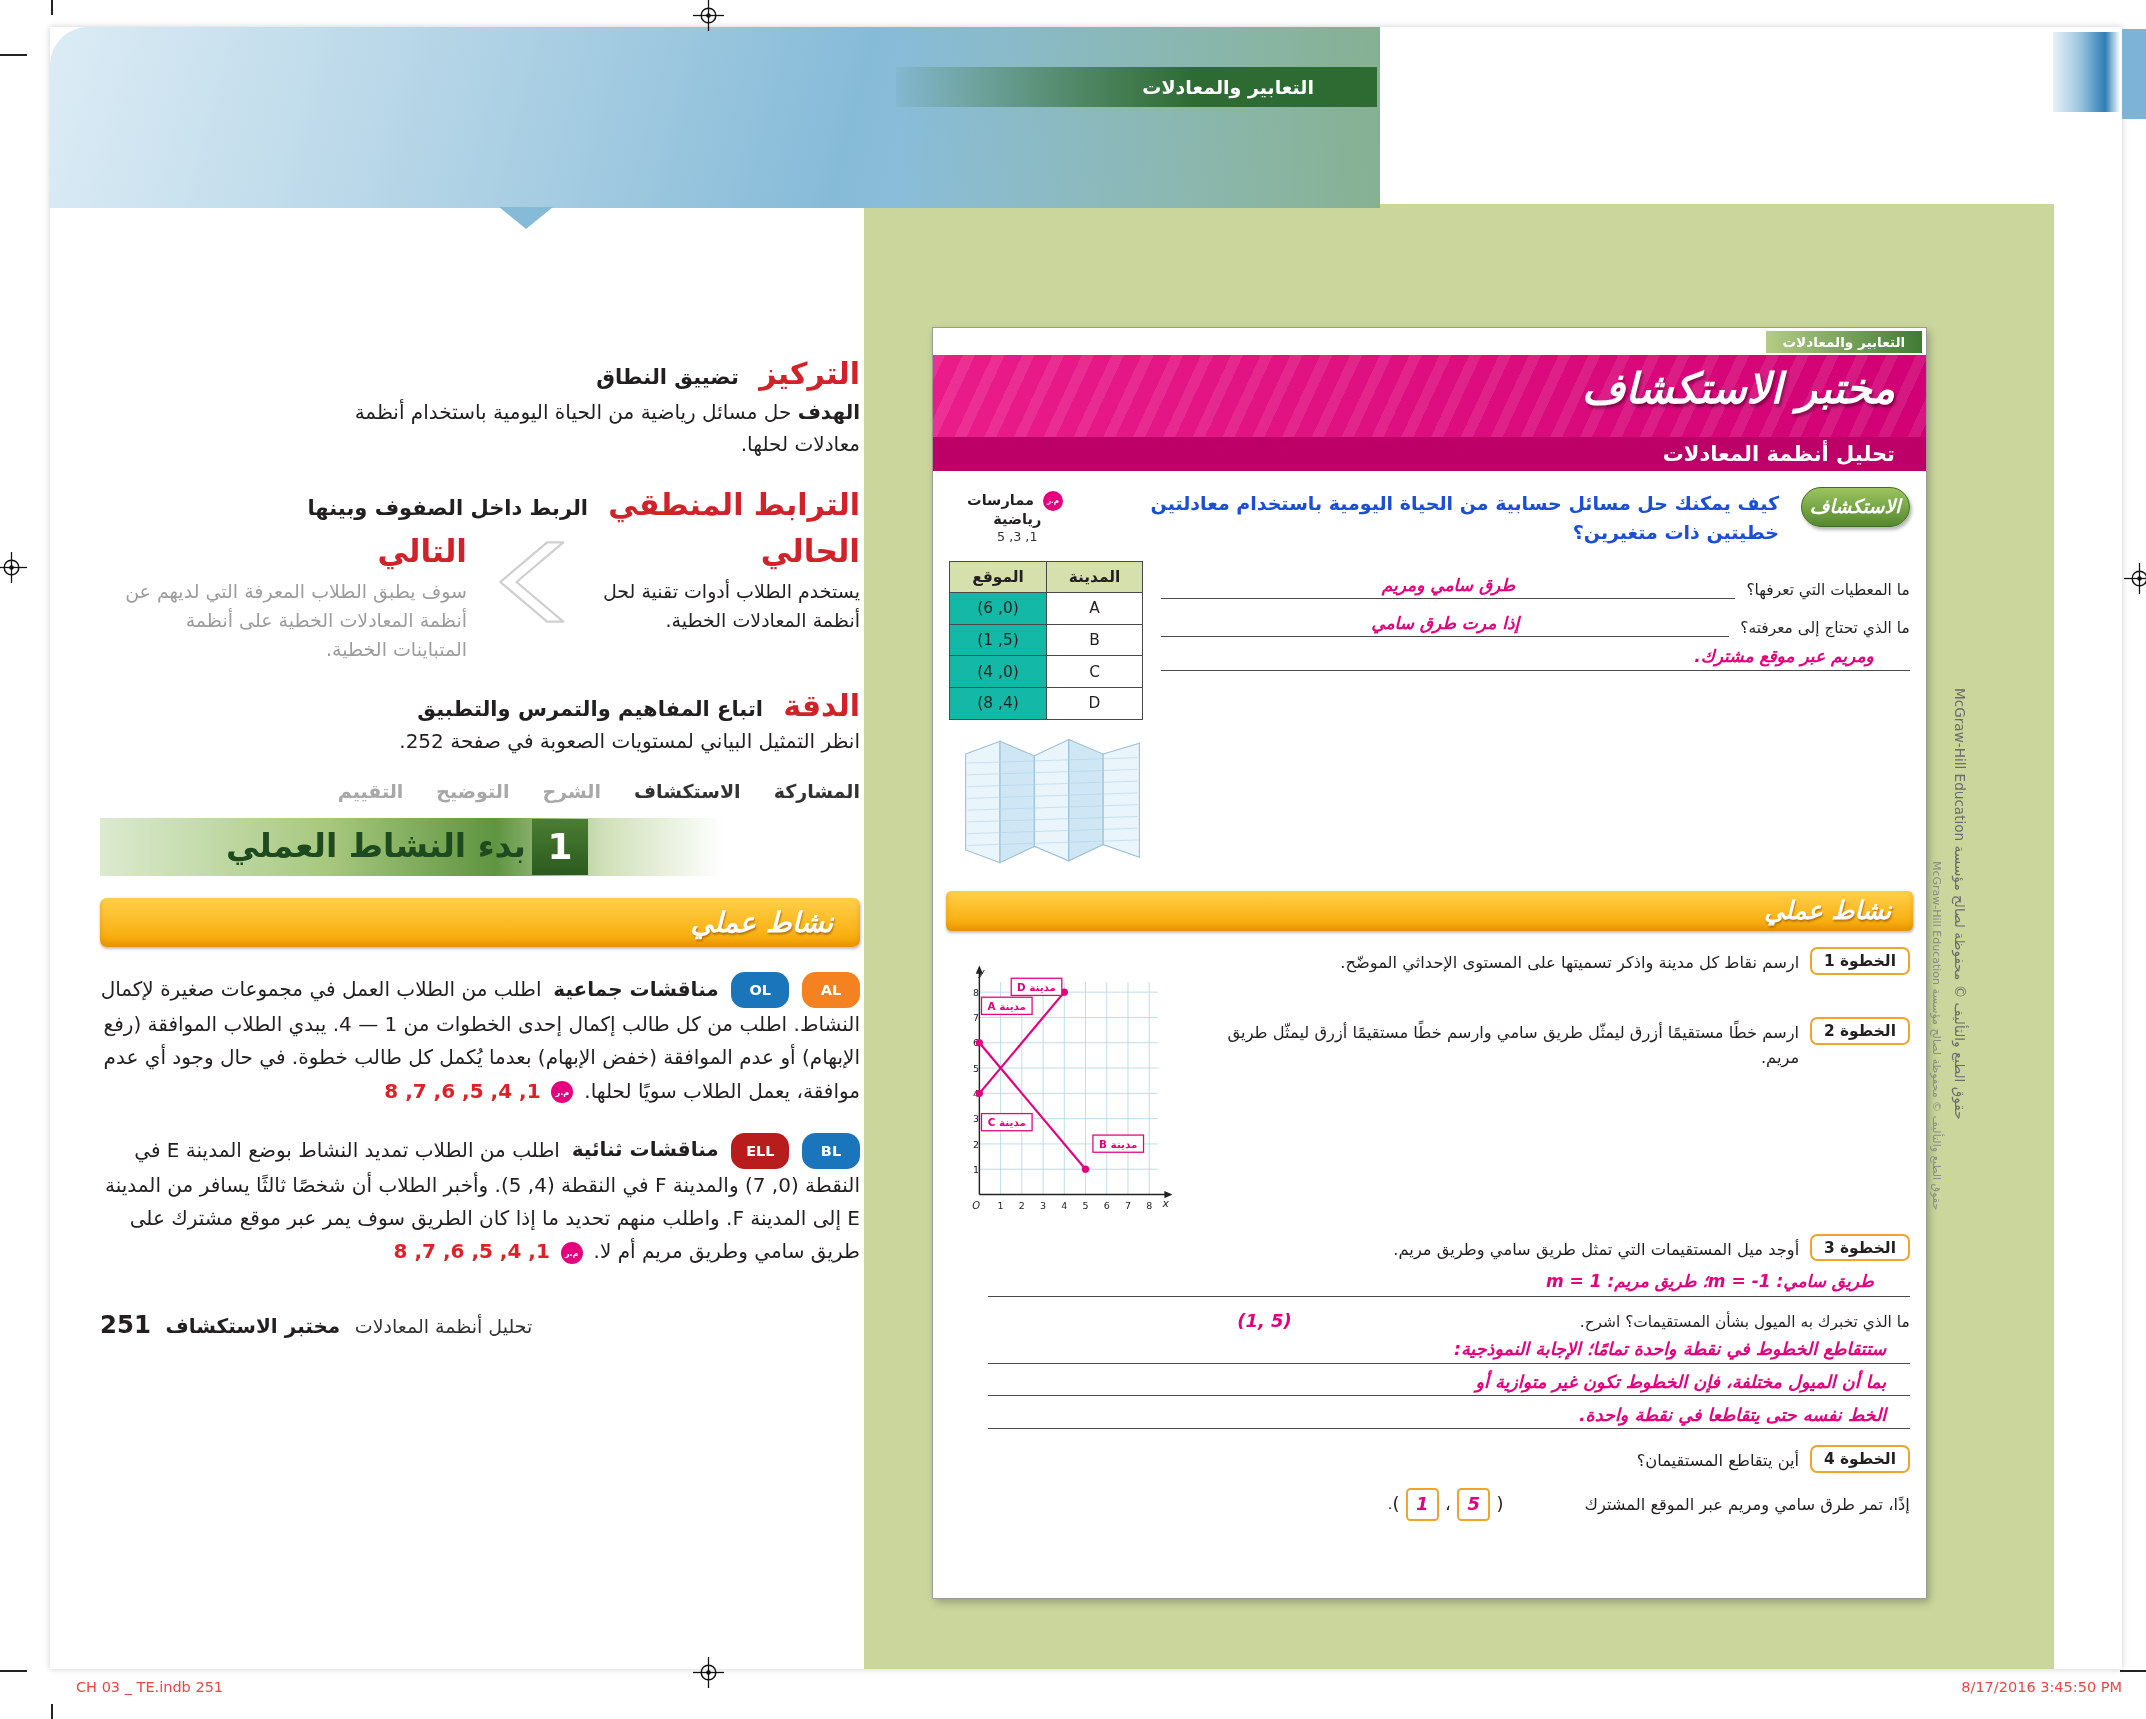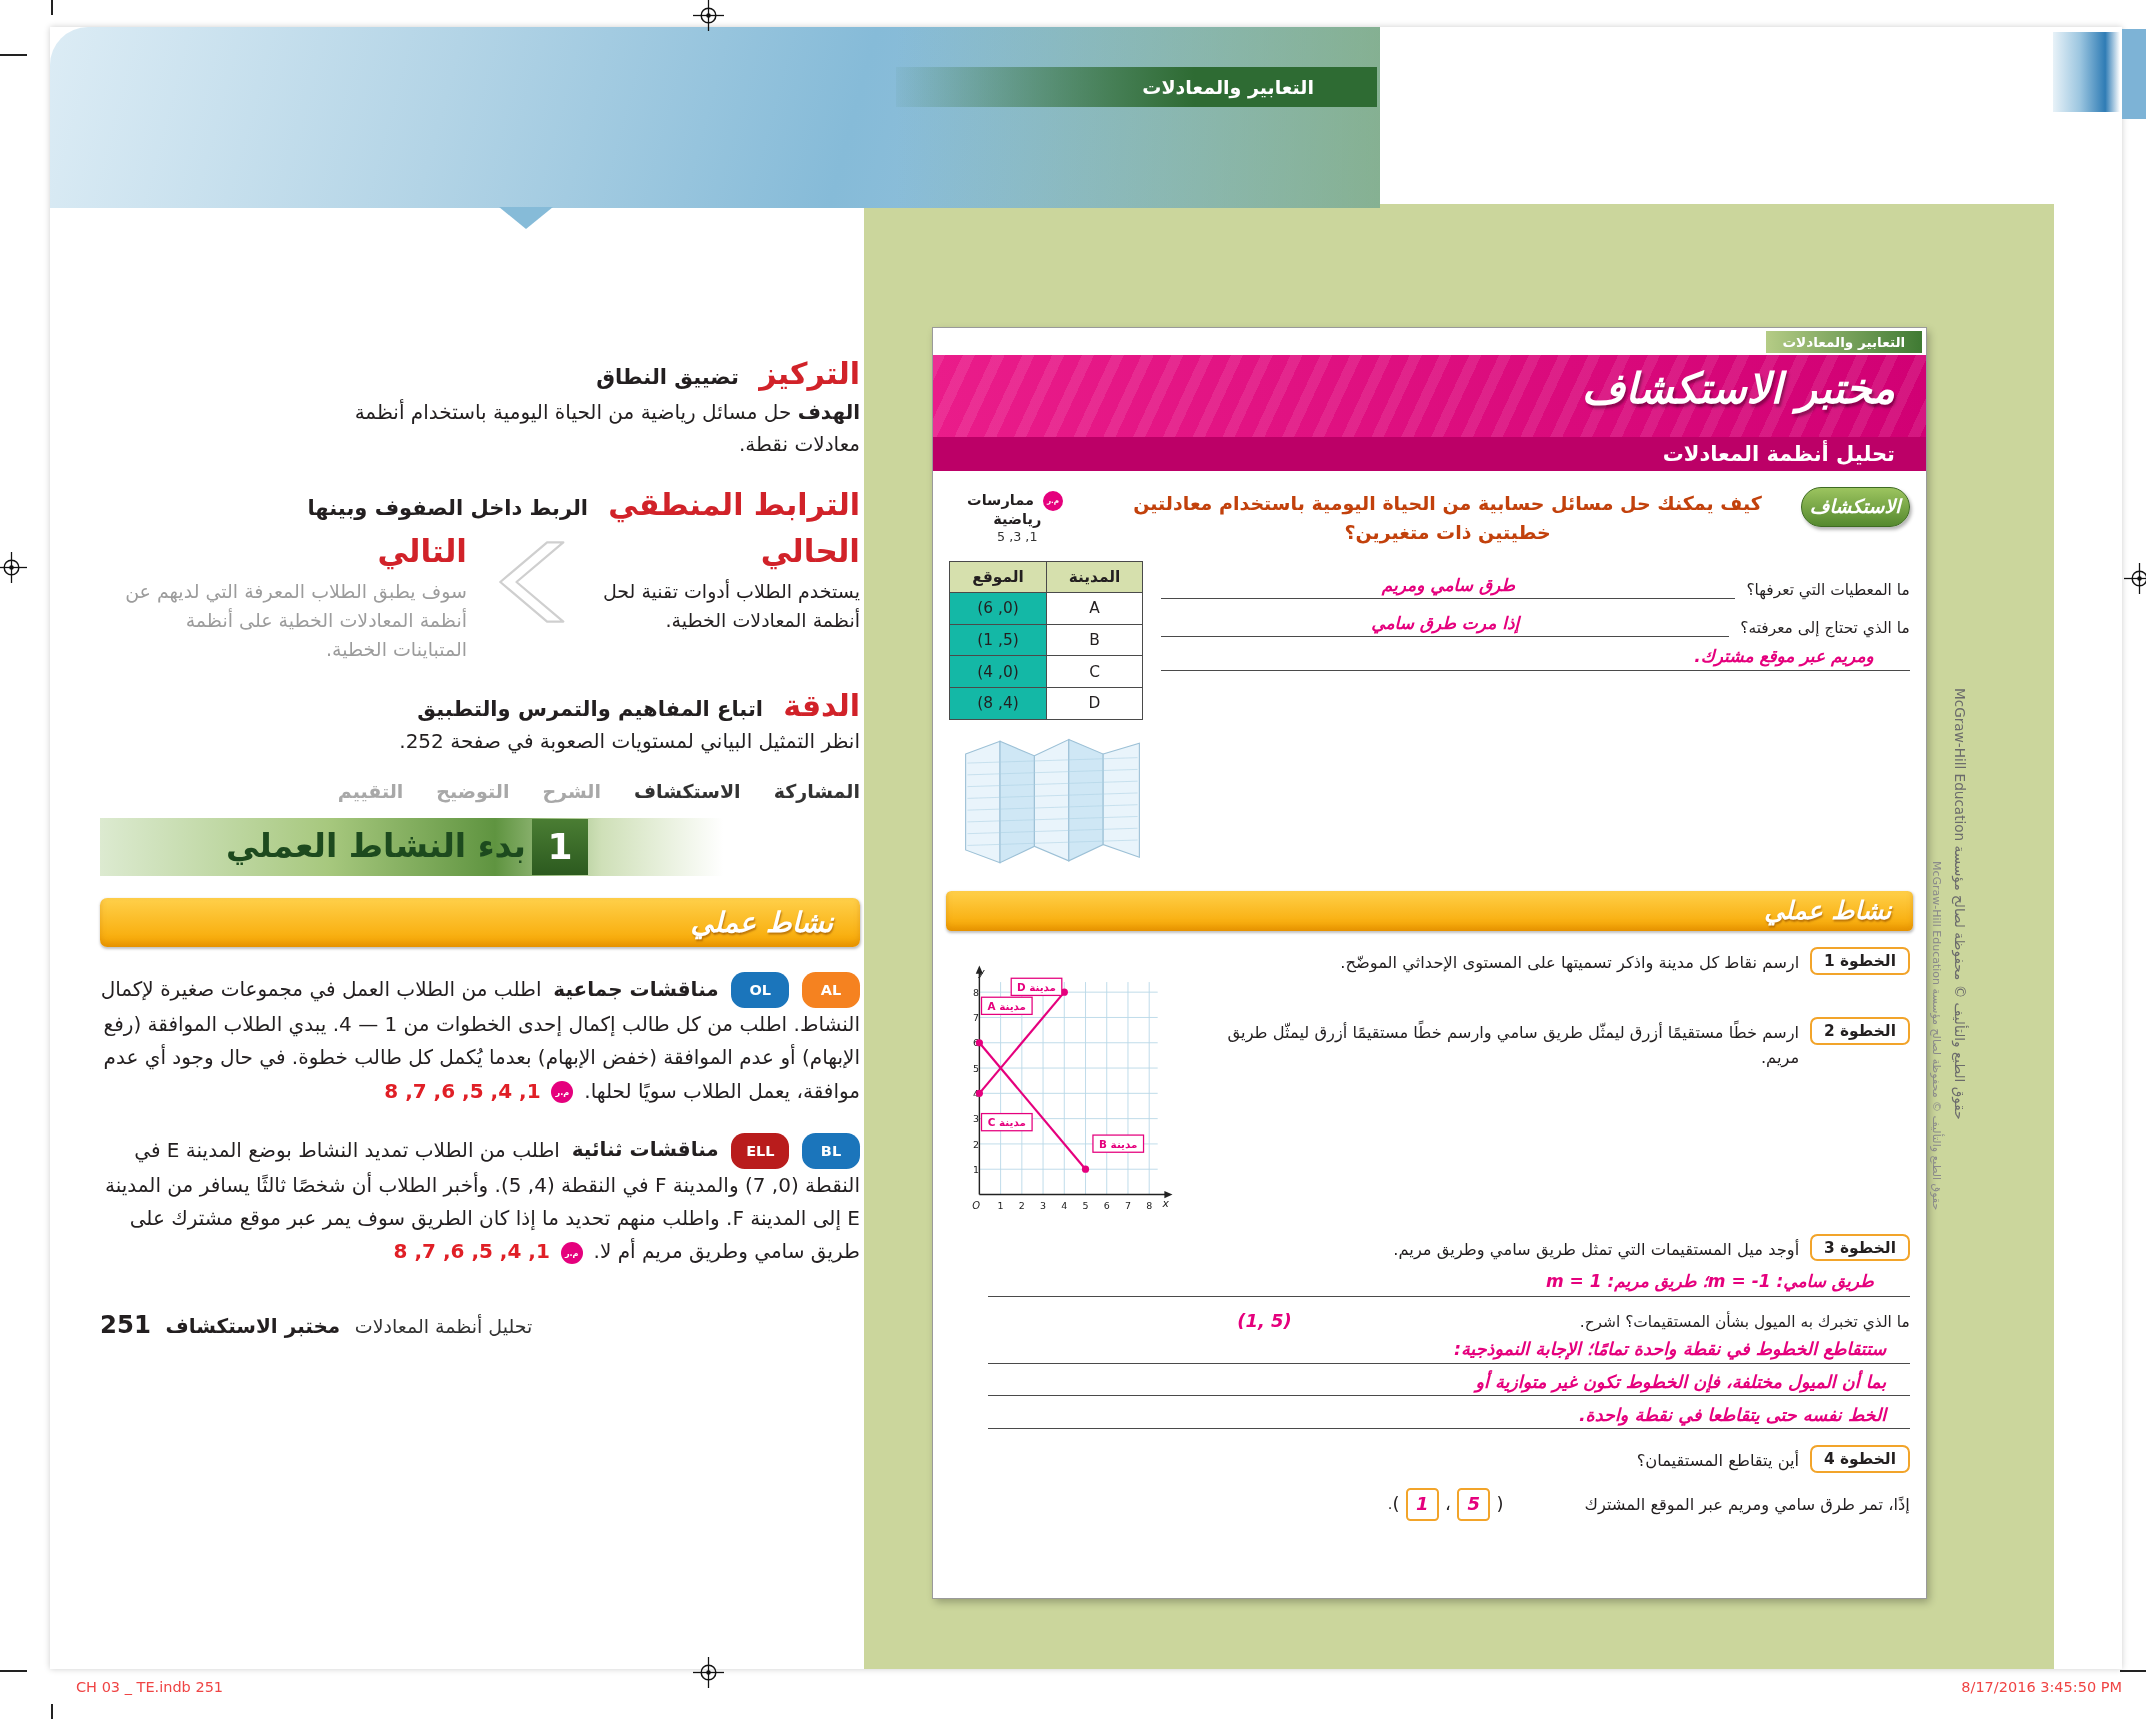--- a/index.html
+++ b/index.html
@@ -86,22 +86,22 @@
   .mag-title{padding:9px 31px 0 0;text-align:right;color:#fff;font-size:42px;font-weight:bold;
              font-style:italic;text-shadow:1.8px 2.7px 2.7px rgba(0,0,0,.35)}
   .mag-sub{position:absolute;bottom:0;left:0;width:100%;height:34px;line-height:34px;
            background:#bc0067;text-align:right;padding-right:31px;box-sizing:border-box;
            color:#fff;font-size:21px;font-weight:bold}
   .q-row{display:flex;direction:rtl;gap:12.7px;padding:16.3px 16.3px 0;align-items:flex-start}
   .explore-badge{flex:none;min-width:107px;height:38px;line-height:36px;text-align:center;
       border-radius:20px;border:1.8px solid #3e6b22;color:#fff;font-size:19px;font-weight:bold;
       font-style:italic;background:linear-gradient(#9cc45f,#55892f);
       box-shadow:1.8px 2.7px 3.6px rgba(0,0,0,.3)}
-  .question{flex:1;color:#c2410c;font-weight:bold;font-size:19px;line-height:1.5;
-            text-align:center;padding:1.8px 9px 0 18px}
+  .question{flex:1;color:#1d4ed8;font-weight:bold;font-size:19px;line-height:1.5;
+            text-align:right;padding:1.8px 9px 0 18px}
   .practices-box{flex:none;width:136px;text-align:center;padding-top:3.6px}
   .pr-label{font-size:14.5px;font-weight:bold}
   .pr-nums{font-size:12.7px;margin-top:1.8px;color:#333}
   .mp-circle.small{width:20px;height:20px;line-height:20px;font-size:7.2px}
   .main-row{display:flex;direction:rtl;gap:18px;padding:14.5px 16.3px 0}
   .col-text{flex:1}
   .intro{font-size:15.4px;line-height:1.58;margin:0;text-align:justify}
   .qa{display:flex;direction:rtl;align-items:flex-end;margin-top:14.5px}
   .qa .q{white-space:nowrap;font-size:15.4px;padding-left:11px}
   .qa .ans{flex:1;text-align:center;border-bottom:1.8px solid #4a4a4a;color:#e5007d;
@@ -163,21 +163,21 @@
 <div class="colortab"></div>
 
 <aside class="teacher-col">
 
   <h2 class="sec-head">
     <span class="red">التركيز</span>
     <span class="sub">تضييق النطاق</span>
   </h2>
   <p class="goal">
     <b>الهدف</b>
-    <span>حل مسائل رياضية من الحياة اليومية باستخدام أنظمة معادلات نقطة.</span>
+    <span>حل مسائل رياضية من الحياة اليومية باستخدام أنظمة معادلات لحلها.</span>
   </p>
 
   <h2 class="sec-head mt30">
     <span class="red">الترابط المنطقي</span>
     <span class="sub">الربط داخل الصفوف وبينها</span>
   </h2>
   <div class="cn-row">
     <div class="cn-current">
       <div class="cn-label">الحالي</div>
       <p class="cn-text">يستخدم الطلاب أدوات تقنية لحل أنظمة المعادلات الخطية.</p>

